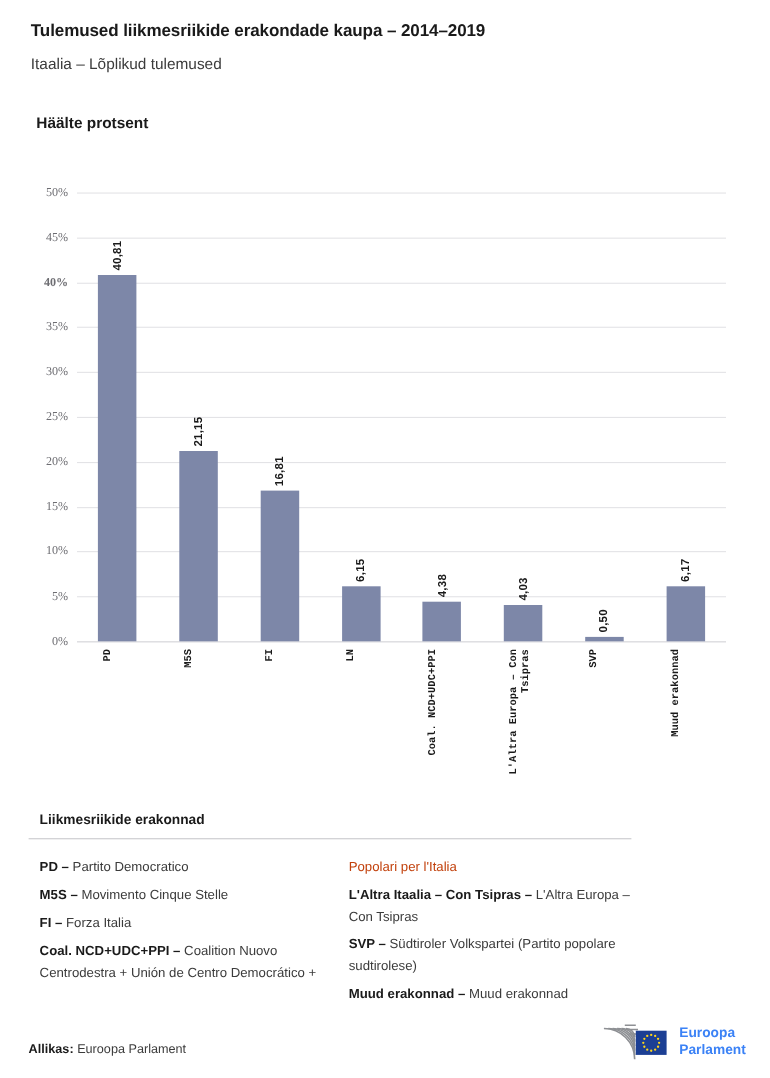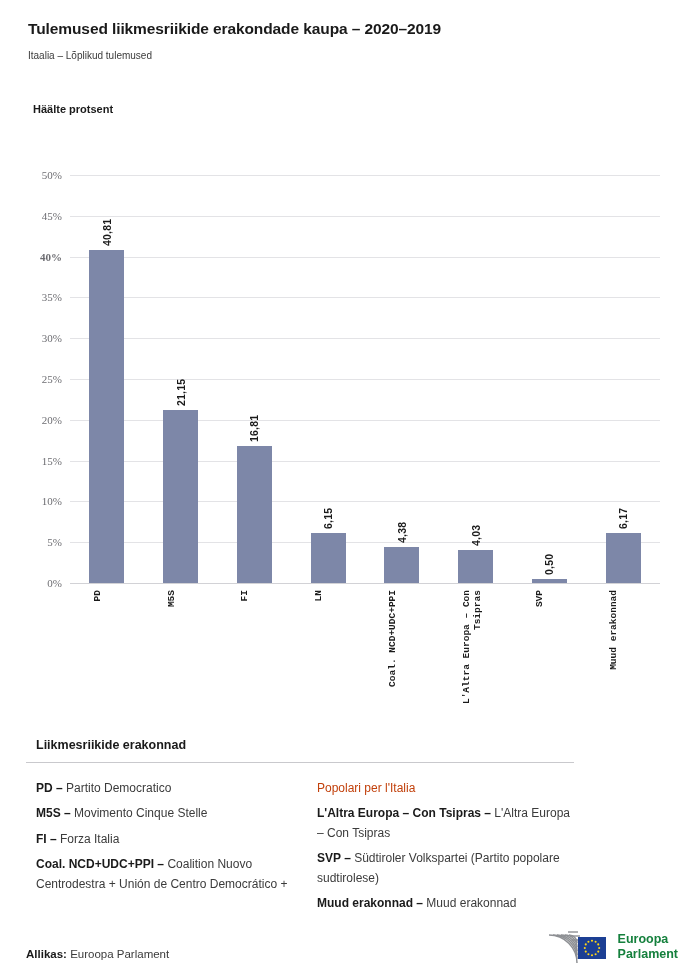--- a/index.html
+++ b/index.html
@@ -17,30 +17,30 @@
   
   #header { padding: 20px 28px 0 28px; }
   #chart-title {
     font-size: 15.5px;
     font-weight: bold;
     color: #1a1a1a;
     letter-spacing: -0.1px;
     margin: 0 0 12px 0;
   }
   #chart-subtitle {
-    font-size: 10px;
+    font-size: 14px;
     font-weight: normal;
     color: #3b3b3b;
     margin: 0;
   }
   #axis-caption {
     position: absolute;
     left: 33px;
     top: 103px;
-    font-size: 11px;
+    font-size: 14px;
     font-weight: bold;
     color: #1a1a1a;
   }
 
   
   #chart-area {
     position: absolute;
     left: 0;
     top: 0;
     width: 700px;
@@ -147,30 +147,30 @@
     position: absolute;
     right: 22px;
     bottom: 14px;
     display: flex;
     align-items: center;
     gap: 8px;
   }
   #logo-text {
     font-size: 12.5px;
     font-weight: bold;
-    color: #15803d;
+    color: #3b82f6;
     line-height: 1.18;
     white-space: pre-line;
   }
 </style>
 </head>
 <body>
 
 <div id="header">
-  <div id="chart-title">Tulemused liikmesriikide erakondade kaupa – 2020–2019</div>
+  <div id="chart-title">Tulemused liikmesriikide erakondade kaupa – 2014–2019</div>
   <div id="chart-subtitle">Itaalia – Lõplikud tulemused</div>
 </div>
 <div id="axis-caption">Häälte protsent</div>
 
 <div id="chart-area">
   <div id="gridlines">
       <div class="gridline" style="top: 175px;"></div>
       <div class="gridline" style="top: 215.8px;"></div>
       <div class="gridline" style="top: 256.6px;"></div>
       <div class="gridline" style="top: 297.4px;"></div>
@@ -231,21 +231,21 @@
   <div id="legend-divider"></div>
   <div id="legend-cols">
     <div class="legend-col" id="legend-col-left">
         <div class="legend-entry"><span class="abbr">PD – </span><span>Partito Democratico</span></div>
         <div class="legend-entry"><span class="abbr">M5S – </span><span>Movimento Cinque Stelle</span></div>
         <div class="legend-entry"><span class="abbr">FI – </span><span>Forza Italia</span></div>
         <div class="legend-entry"><span class="abbr">Coal. NCD+UDC+PPI – </span><span>Coalition Nuovo Centrodestra + Unión de Centro Democrático +</span></div>
       </div>
     <div class="legend-col" id="legend-col-right">
         <div class="legend-cont">Popolari per l'Italia</div>
-        <div class="legend-entry"><span class="abbr">L'Altra Europa – Con Tsipras – </span><span>L'Altra Europa – Con Tsipras</span></div>
+        <div class="legend-entry"><span class="abbr">L'Altra Itaalia – Con Tsipras – </span><span>L'Altra Europa – Con Tsipras</span></div>
         <div class="legend-entry"><span class="abbr">SVP – </span><span>Südtiroler Volkspartei (Partito popolare sudtirolese)</span></div>
         <div class="legend-entry"><span class="abbr">Muud erakonnad – </span><span>Muud erakonnad</span></div>
       </div>
   </div>
 </div>
 
 <div id="footer">
   <div id="source">
     <span class="src-label">Allikas:</span>
     <span>Euroopa Parlament</span>

